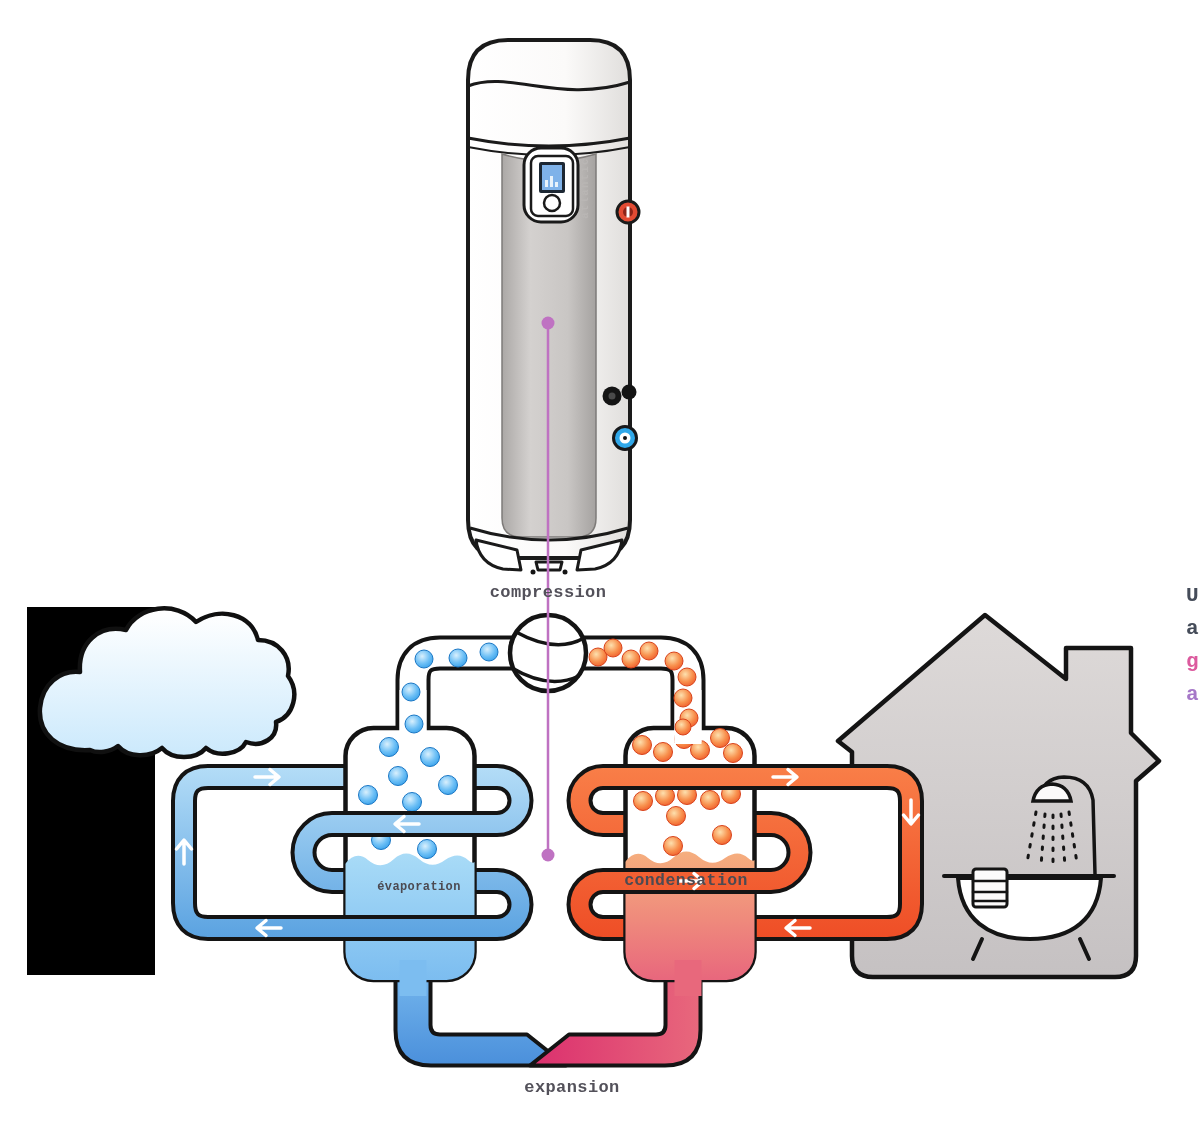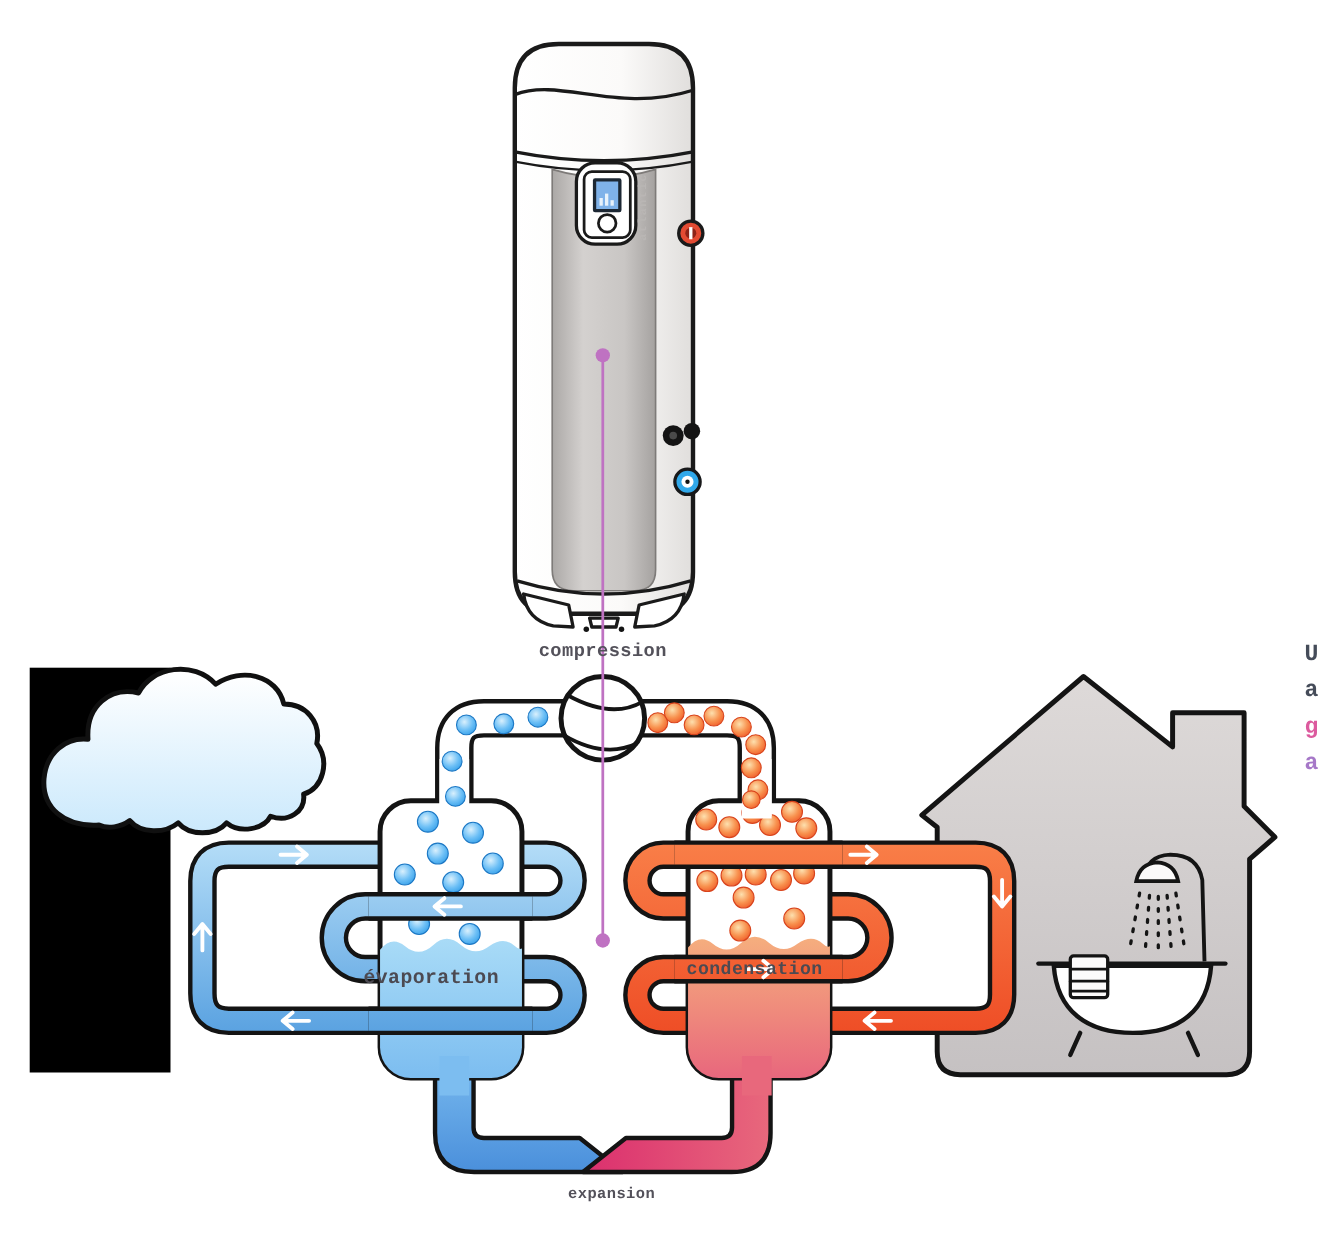--- a/index.html
+++ b/index.html
@@ -1,23 +1,23 @@
 <!DOCTYPE html>
 <html><head>
 <meta charset="utf-8">
 <style>
   html,body{margin:0;padding:0;background:#fff;}
   .stage{position:relative;width:1200px;height:1128px;overflow:hidden;background:#ffffff;
          font-family:Liberation Mono, monospace;}
   .stage svg{position:absolute;left:0;top:0;}
   .lbl{position:absolute;font-weight:bold;color:#53515a;text-align:center;letter-spacing:.4px;}
   .lbl-compression{left:448px;top:583px;width:200px;font-size:17px;}
-  .lbl-evaporation{left:312px;top:880px;width:160px;font-size:18px;color:#4c4a52;}
+  .lbl-evaporation{left:339px;top:880px;width:160px;font-size:12px;color:#4c4a52;}
   .lbl-condensation{left:606px;top:871px;width:160px;font-size:16.5px;color:#4c4a52;}
-  .lbl-expansion{left:476px;top:1078px;width:160px;font-size:14px;}
+  .lbl-expansion{left:492px;top:1078px;width:160px;font-size:17px;}
   .lbl-brand{left:556px;top:180px;width:62px;height:16px;font-size:10.5px;font-weight:bold;
              color:#b9b6b4;letter-spacing:1.4px;text-align:center;
              transform:rotate(-90deg);transform-origin:center;}
   .frags{position:absolute;left:1186px;top:579px;width:14px;overflow:hidden;}
   .frag{font-size:21px;font-weight:bold;line-height:33px;white-space:nowrap;}
 </style>
 </head>
 <body>
 
 <div class="stage">

